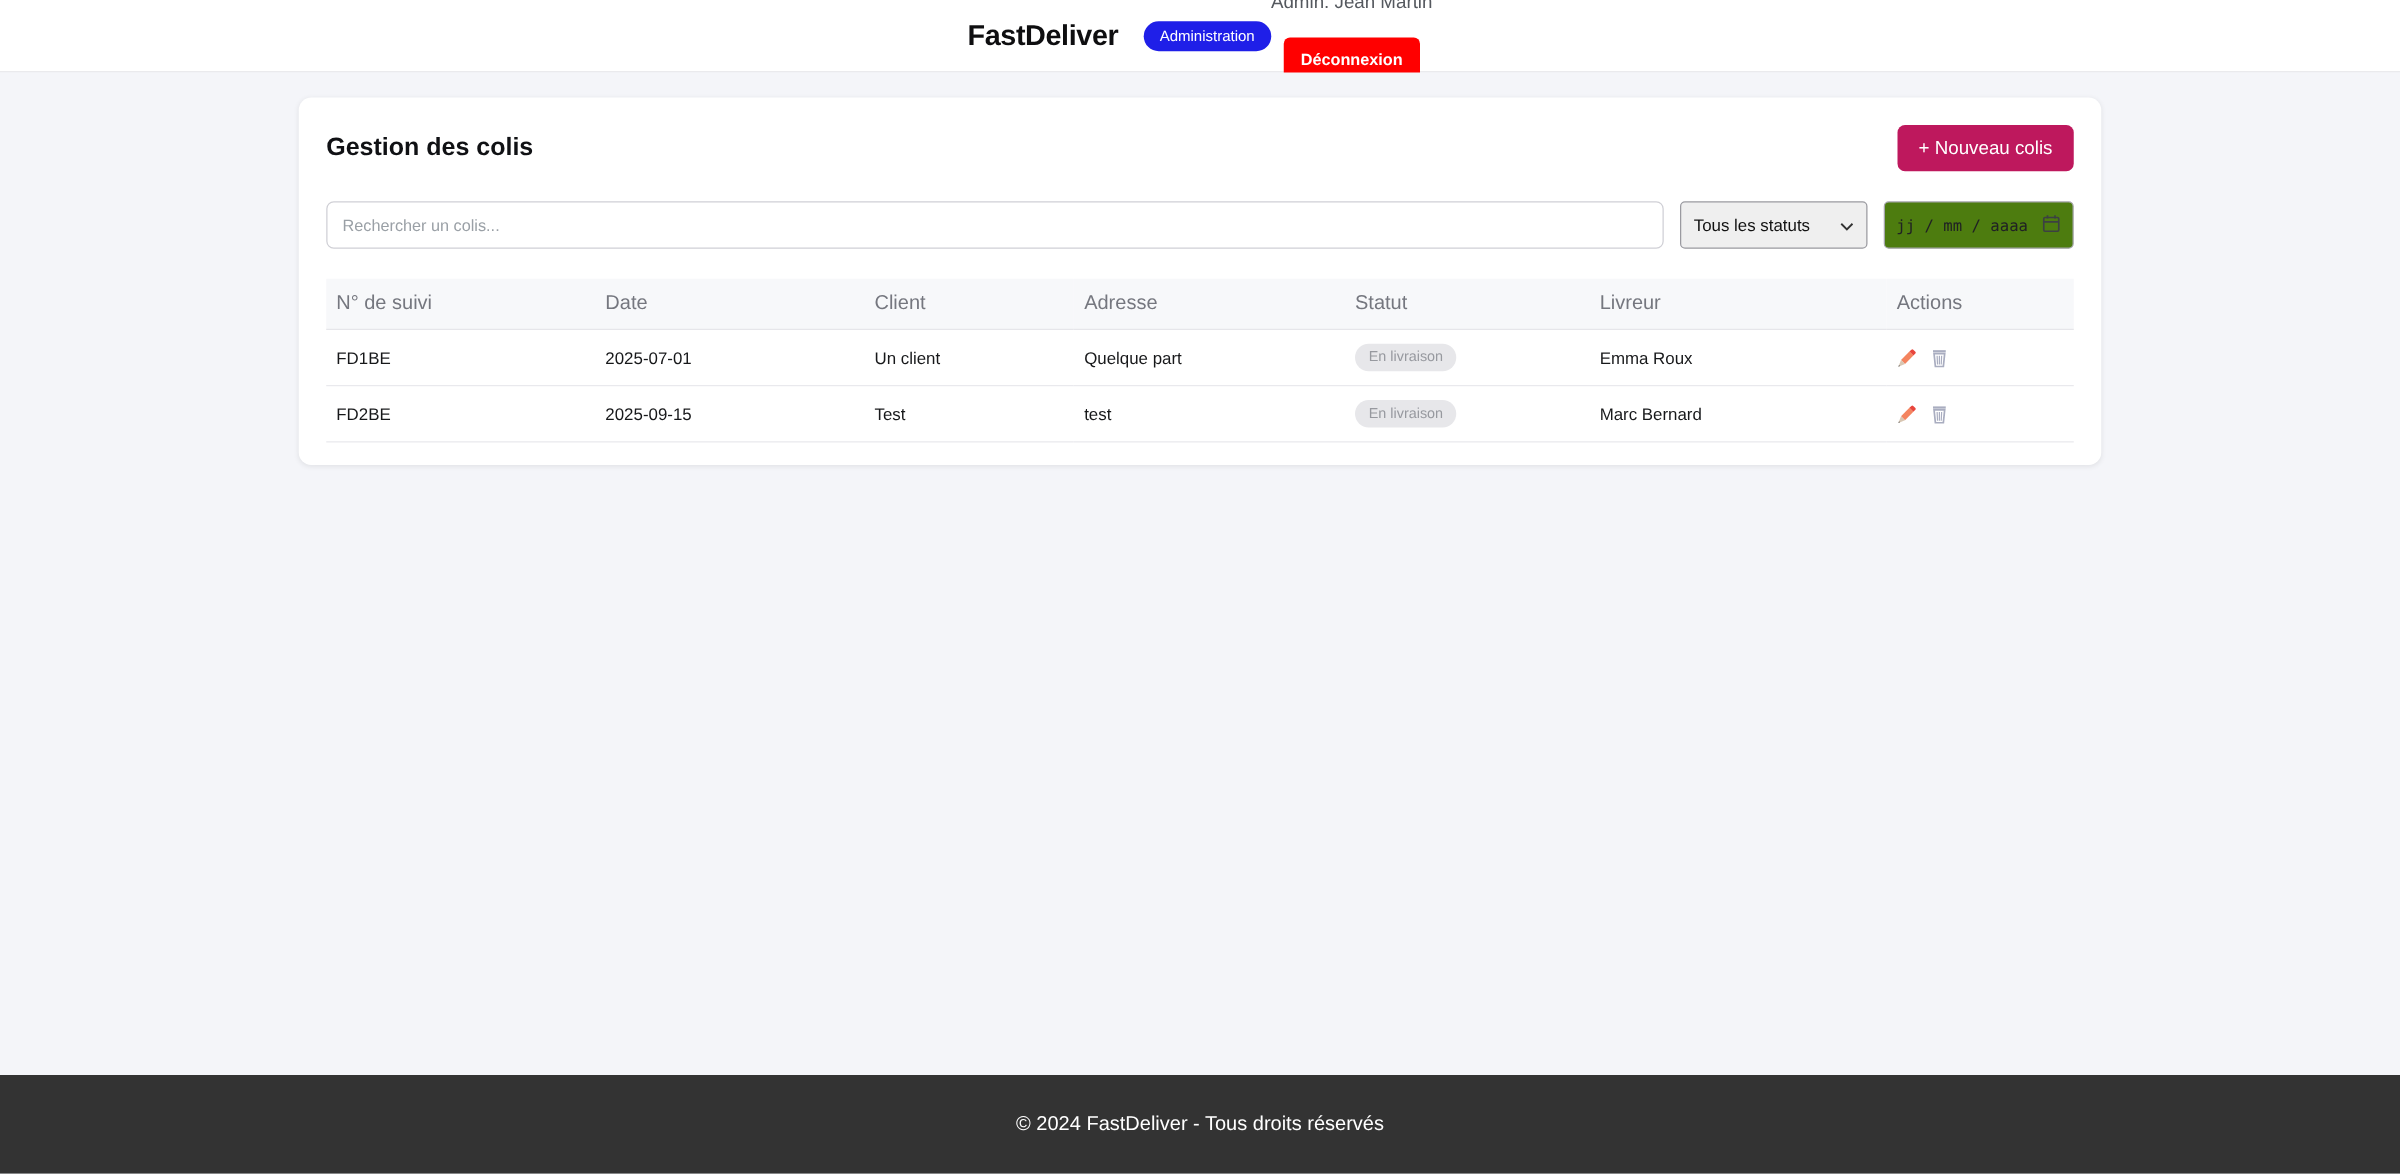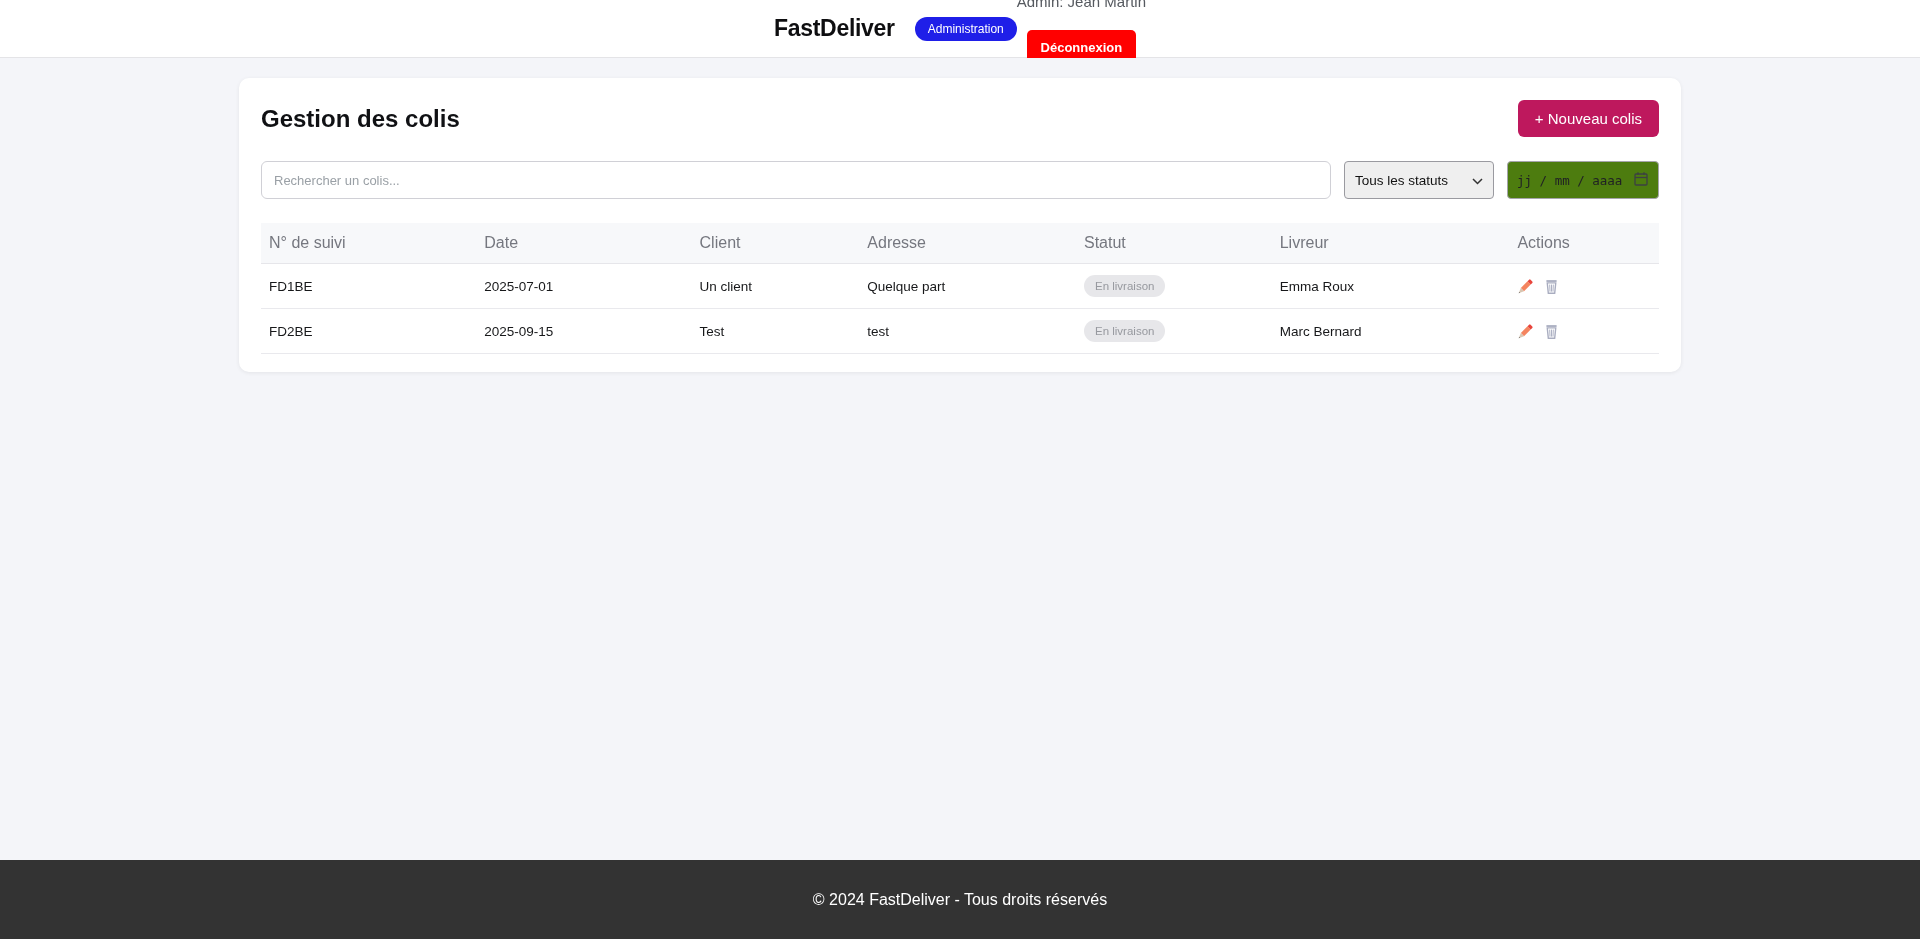--- a/index.html
+++ b/index.html
@@ -30,21 +30,21 @@
   }
 
   
   .main { flex: 1 1 auto; background: #f4f5f9; }
   .card {
     width: 1442px; margin: 20px auto 0; background: #fff; border-radius: 10px;
     box-shadow: 0 1px 4px rgba(0,0,0,0.07); padding: 22px 22px 18px;
     box-sizing: border-box;
   }
   .card-head { display: flex; justify-content: space-between; align-items: center; }
-  .page-title { margin: 0; font-size: 24px; font-weight: bold; color: #101114; }
+  .page-title { margin: 0; font-size: 20px; font-weight: bold; color: #101114; }
   .new-btn {
     background: #be185d; color: #fff; border: none; border-radius: 6px;
     font-size: 15px; padding: 10px 17px; cursor: pointer;
     font-family: "Liberation Sans", sans-serif;
   }
 
   
   .filters { display: flex; gap: 13px; margin-top: 24px; }
   .search-input {
     flex: 1; height: 38px; border: 1px solid #d0d0d6; border-radius: 6px;

